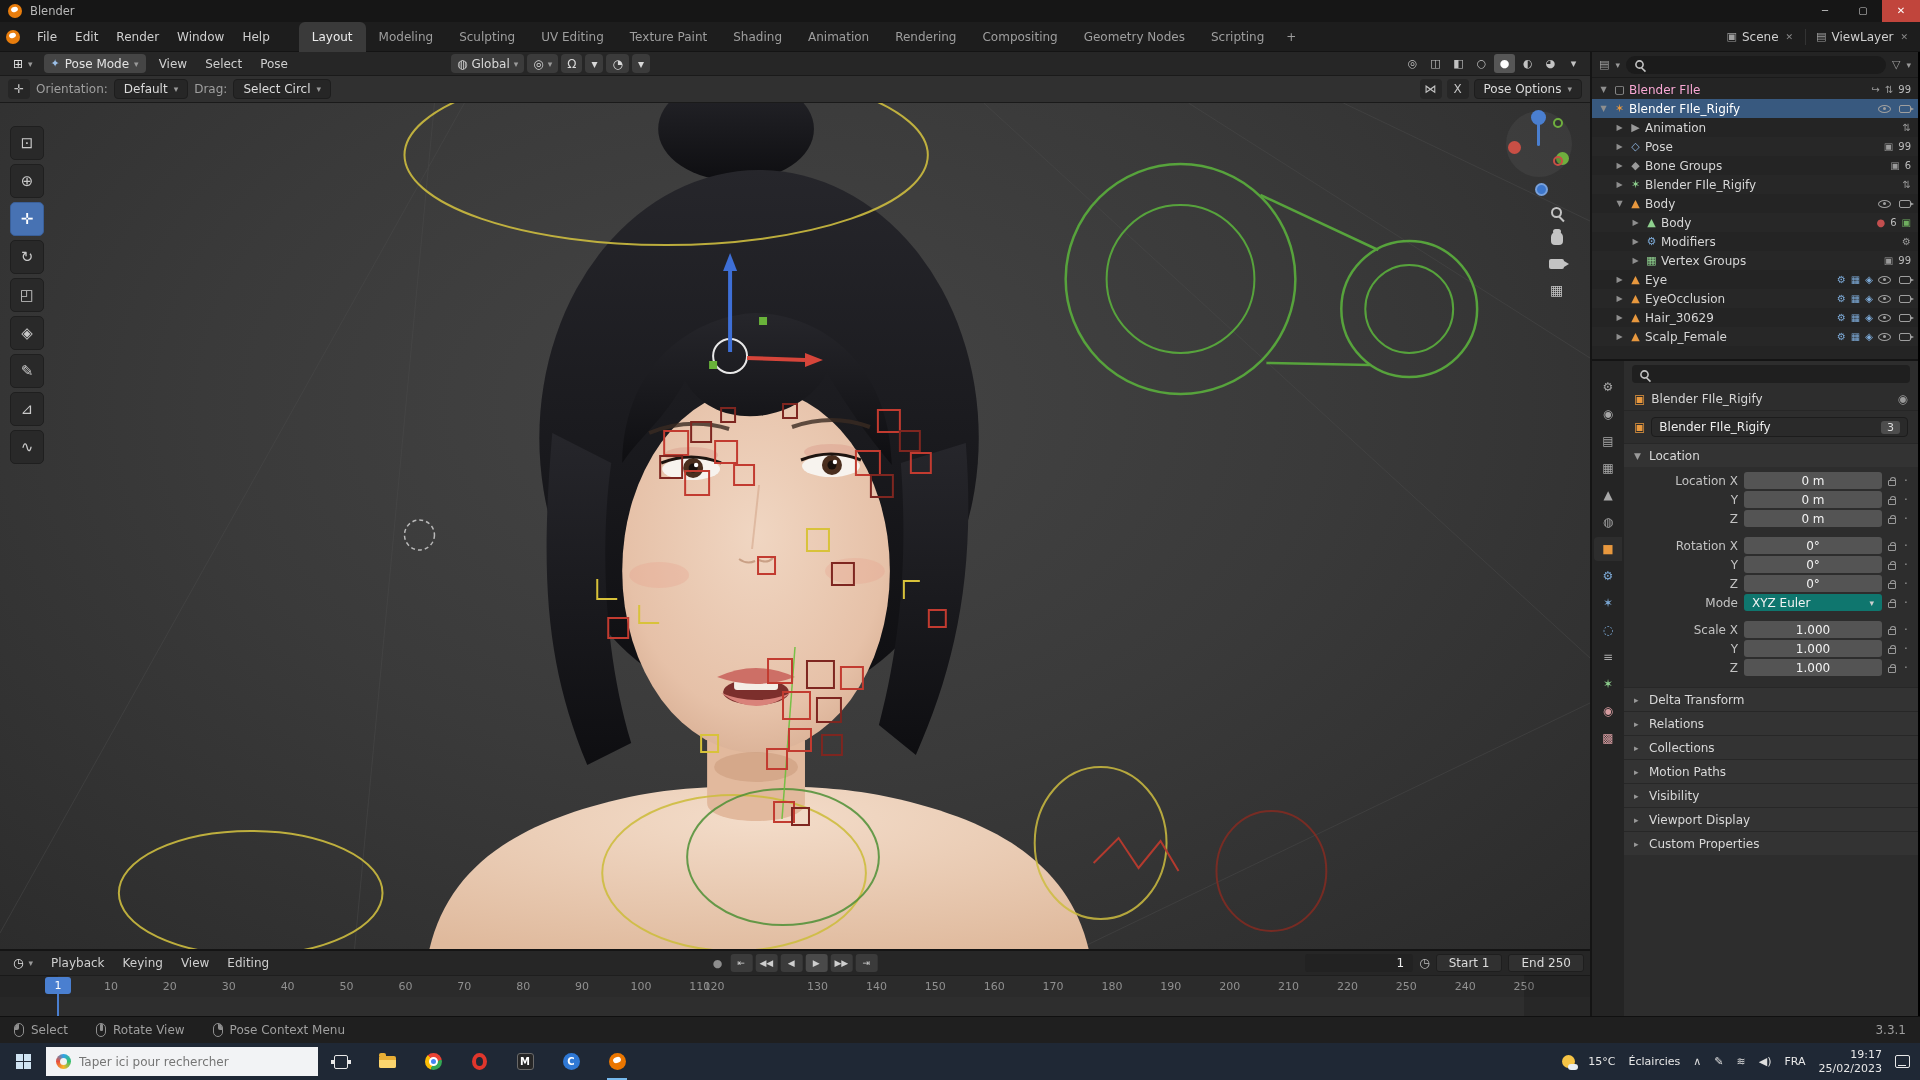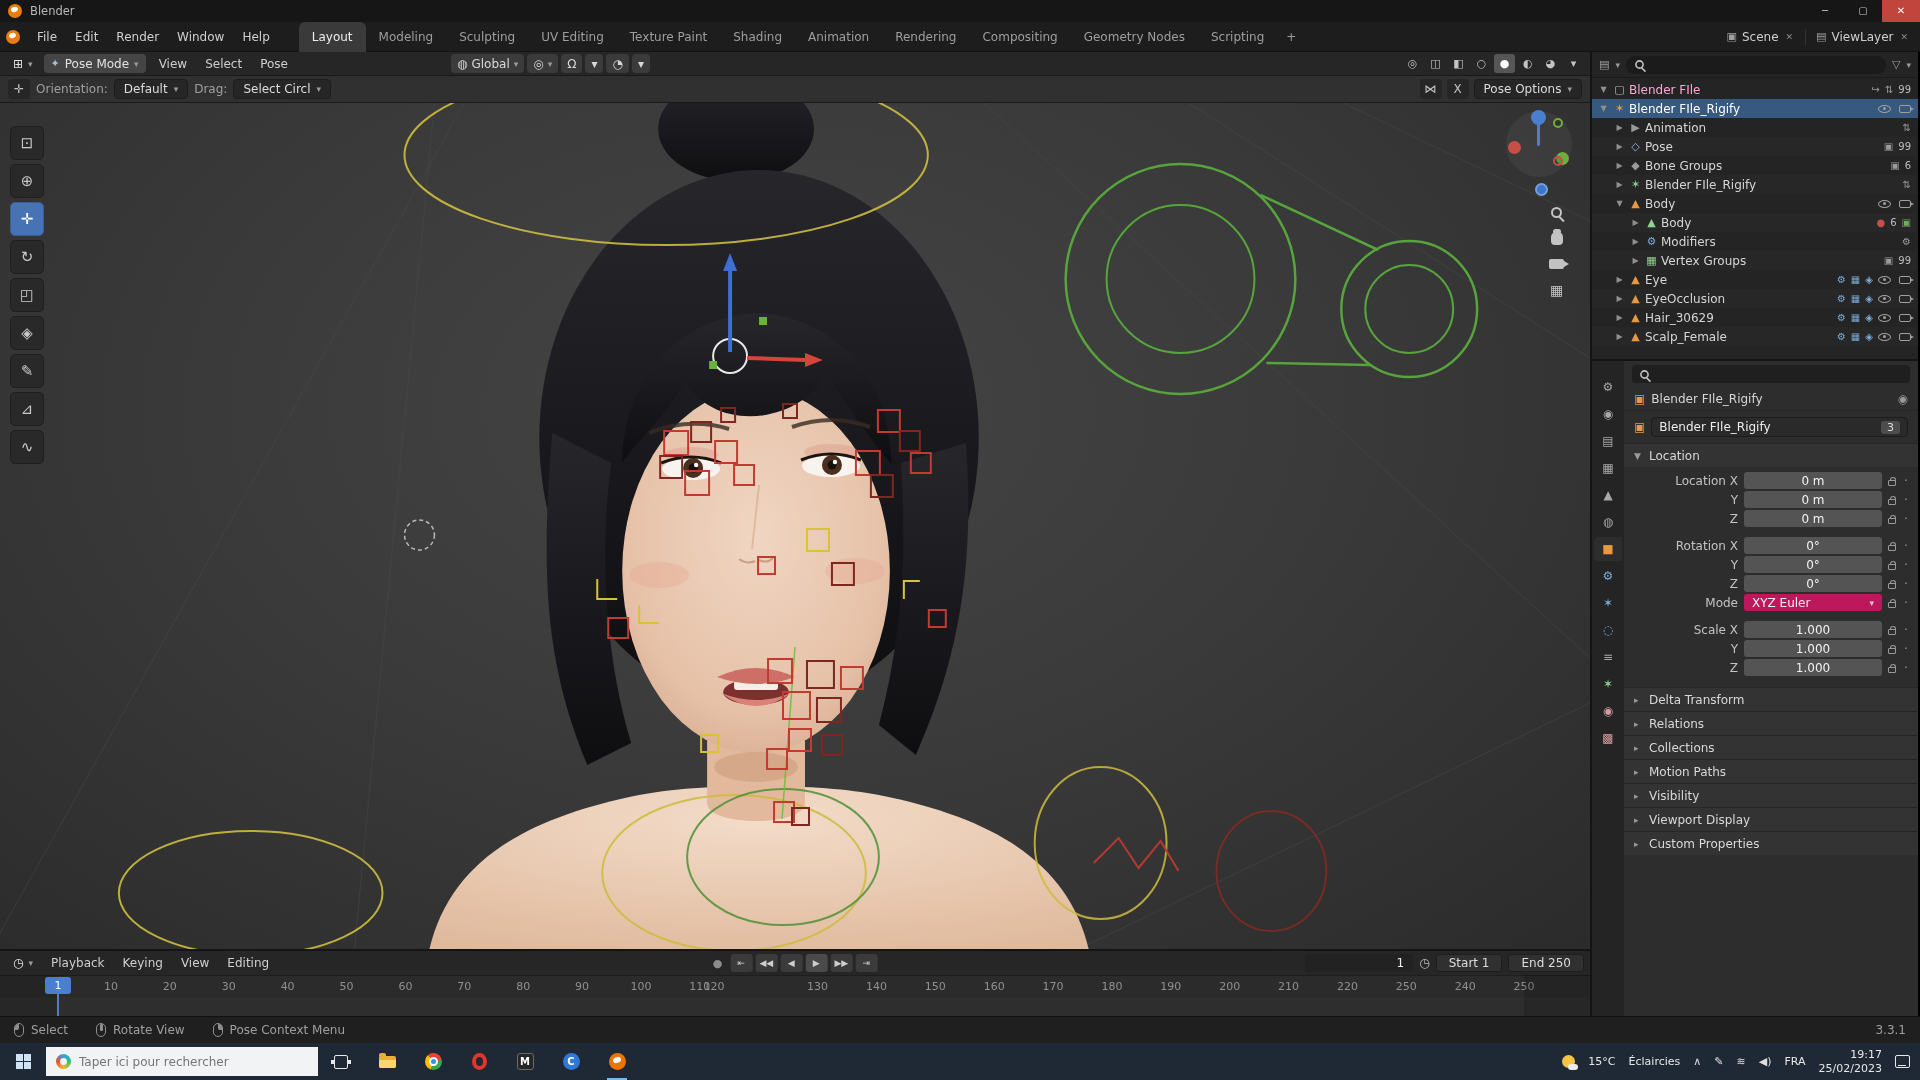--- a/index.html
+++ b/index.html
@@ -107,21 +107,21 @@
 .p-crumb{height:24px;display:flex;align-items:center;gap:6px;padding:0 10px;border-bottom:1px solid #262626}
 .p-name{height:26px;display:flex;align-items:center;gap:6px;padding:0 10px;margin:3px 0}
 .p-name .fld{flex:1;height:20px;background:#2a2a2a;border:1px solid #1c1c1c;border-radius:4px;display:flex;align-items:center;padding:0 7px;color:#ececec}
 .p-name .badge{margin-left:auto;background:#4d4d4d;border-radius:3px;padding:0 6px;font-size:11px;color:#ddd}
 .psec-head{height:24px;background:#333;display:flex;align-items:center;gap:7px;padding:0 10px;border-top:1px solid #272727;color:#d8d8d8}
 .psec-arrow{font-size:9px;color:#9a9a9a;width:8px}
 .prow{display:flex;align-items:center;gap:6px;padding:1px 8px 1px 8px}
 .prow.gap{margin-top:8px}
 .plabel{width:106px;text-align:right;color:#c3c3c3;flex:none}
 .pfield{flex:1;height:17px;background:#545454;border-radius:3px;display:flex;align-items:center;justify-content:center;color:#f2f2f2;position:relative}
-.pfield.select{justify-content:center;padding:0 8px;background:#be185d}
+.pfield.select{justify-content:center;padding:0 8px;background:#0f766e}
 .pfield.select .psel-arrow{margin-left:auto;font-size:9px;color:#cfcfcf}
 .i-lock{width:8px;height:6px;border:1px solid #999;border-radius:1px;position:relative;margin-top:4px;flex:none}
 .i-lock::before{content:"";position:absolute;left:1px;top:-4px;width:4px;height:3px;border:1px solid #999;border-bottom:none;border-radius:3px 3px 0 0}
 .pdot{color:#9a9a9a;width:8px;text-align:center}
 .transform-body{padding:4px 0 10px 0}
 
 
 .timeline{height:67px;background:#262626;position:relative;border-top:2px solid #141414}
 .tl-header{height:24px;display:flex;align-items:center;gap:2px;padding:0 6px;position:relative}
 .tl-menus{display:flex;height:100%}

